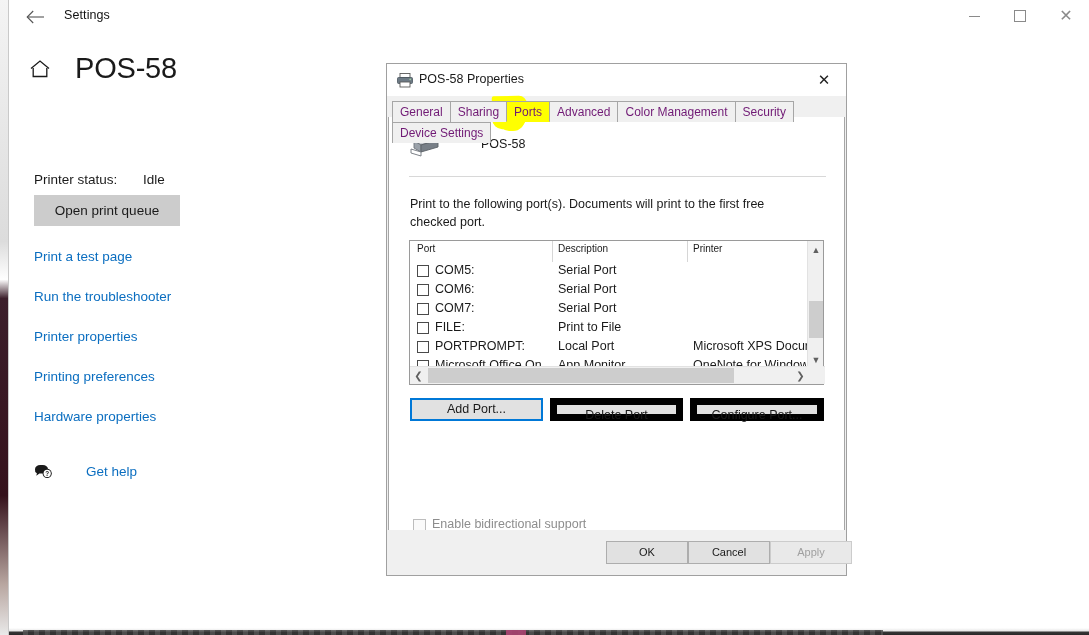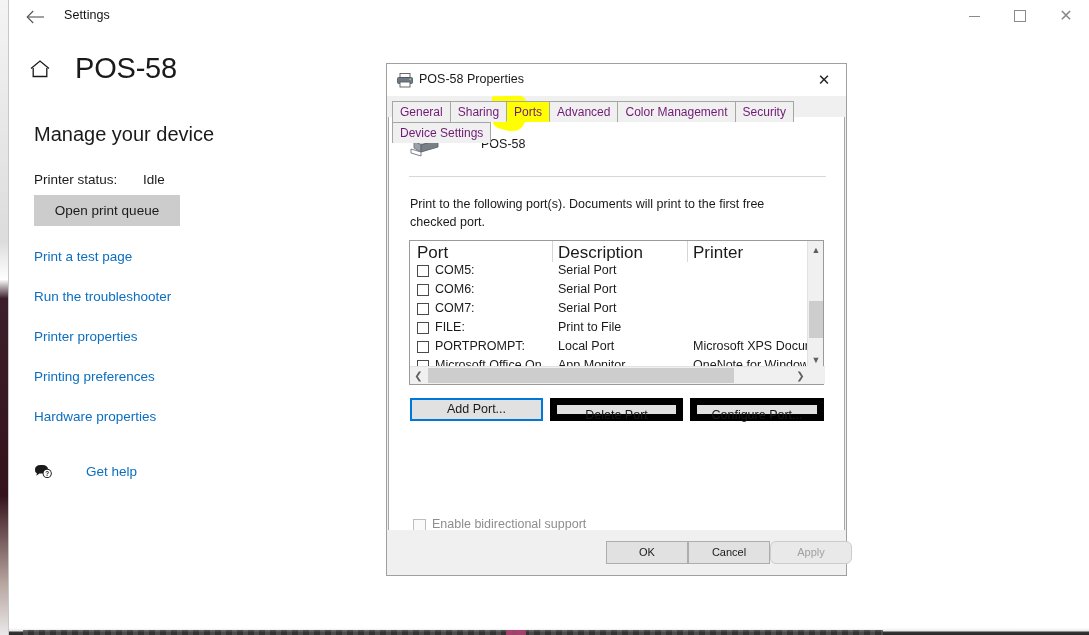--- a/index.html
+++ b/index.html
@@ -150,21 +150,21 @@
   
   .listbox {
     position:absolute; left:20px; top:123px; width:415px; height:145px;
     border:1px solid #9a9a9a; background:#ffffff; box-sizing:border-box;
   }
   .lst-head {
     position:absolute; left:0; top:0; width:100%; height:21px;
     box-sizing:border-box;
   }
   .lst-head .hcell {
-    position:absolute; top:2px; font-size:17px; color:#1a1a1a;
+    position:absolute; top:2px; font-size:10px; color:#1a1a1a;
   }
   .hc-port { left:7px; }
   .hc-desc { left:148px; }
   .hc-printer { left:283px; }
   .hdiv { position:absolute; top:0; width:1px; height:21px; background:#d6d6d6; }
   .hdiv1 { left:142px; } .hdiv2 { left:277px; }
 
   .rows { position:absolute; left:0; top:21px; width:100%; }
   .row { position:relative; height:19px; }
   .cb {
@@ -217,21 +217,21 @@
   
   .dlg-footer { position:absolute; left:1px; bottom:1px; width:457px; height:44px; background:#f0f0f0; }
   .fbtn {
     position:absolute; top:11px; width:82px; height:23px; background:#e1e1e1;
     border:1px solid #adadad; font-size:11px; color:#1a1a1a; text-align:center;
     line-height:21px; box-sizing:border-box; font-family:"Liberation Sans", sans-serif; padding:0;
   }
   .fbtn.disabled { color:#a0a0a0; border-color:#cccccc; background:#e9e9e9; }
   .f-ok { left:218px; }
   .f-cancel { left:300px; }
-  .f-apply { left:382px;border-radius:6px; }
+  .f-apply { left:382px; }
 </style>
 </head>
 <body>
 
 <div id="root">
 
   <div class="desktop-strip"></div>
   <div class="desktop-strip-edge"></div>
 
   <div class="settings-window">
@@ -260,21 +260,20 @@
     <div class="page-head">
       <div class="home-icon">
         <svg width="22" height="20" viewBox="0 0 22 20" aria-hidden="true">
           <path d="M2 9.5 L11 2 L20 9.5" fill="none" stroke="#1a1a1a" stroke-width="1.3"></path>
           <path d="M4.2 9 L4.2 17.5 L17.8 17.5 L17.8 9" fill="none" stroke="#1a1a1a" stroke-width="1.3"></path>
         </svg>
       </div>
       <div class="device-title">POS-58</div>
     </div>
 
-    <div class="section-title">Manage your device</div>
 
     <div class="status-row">
       <span class="label">Printer status:</span>
       <span class="value">Idle</span>
     </div>
 
     <button class="queue-btn">Open print queue</button>
 
     <a class="link l1" href="#">Print a test page</a>
     <a class="link l2" href="#">Run the troubleshooter</a>

